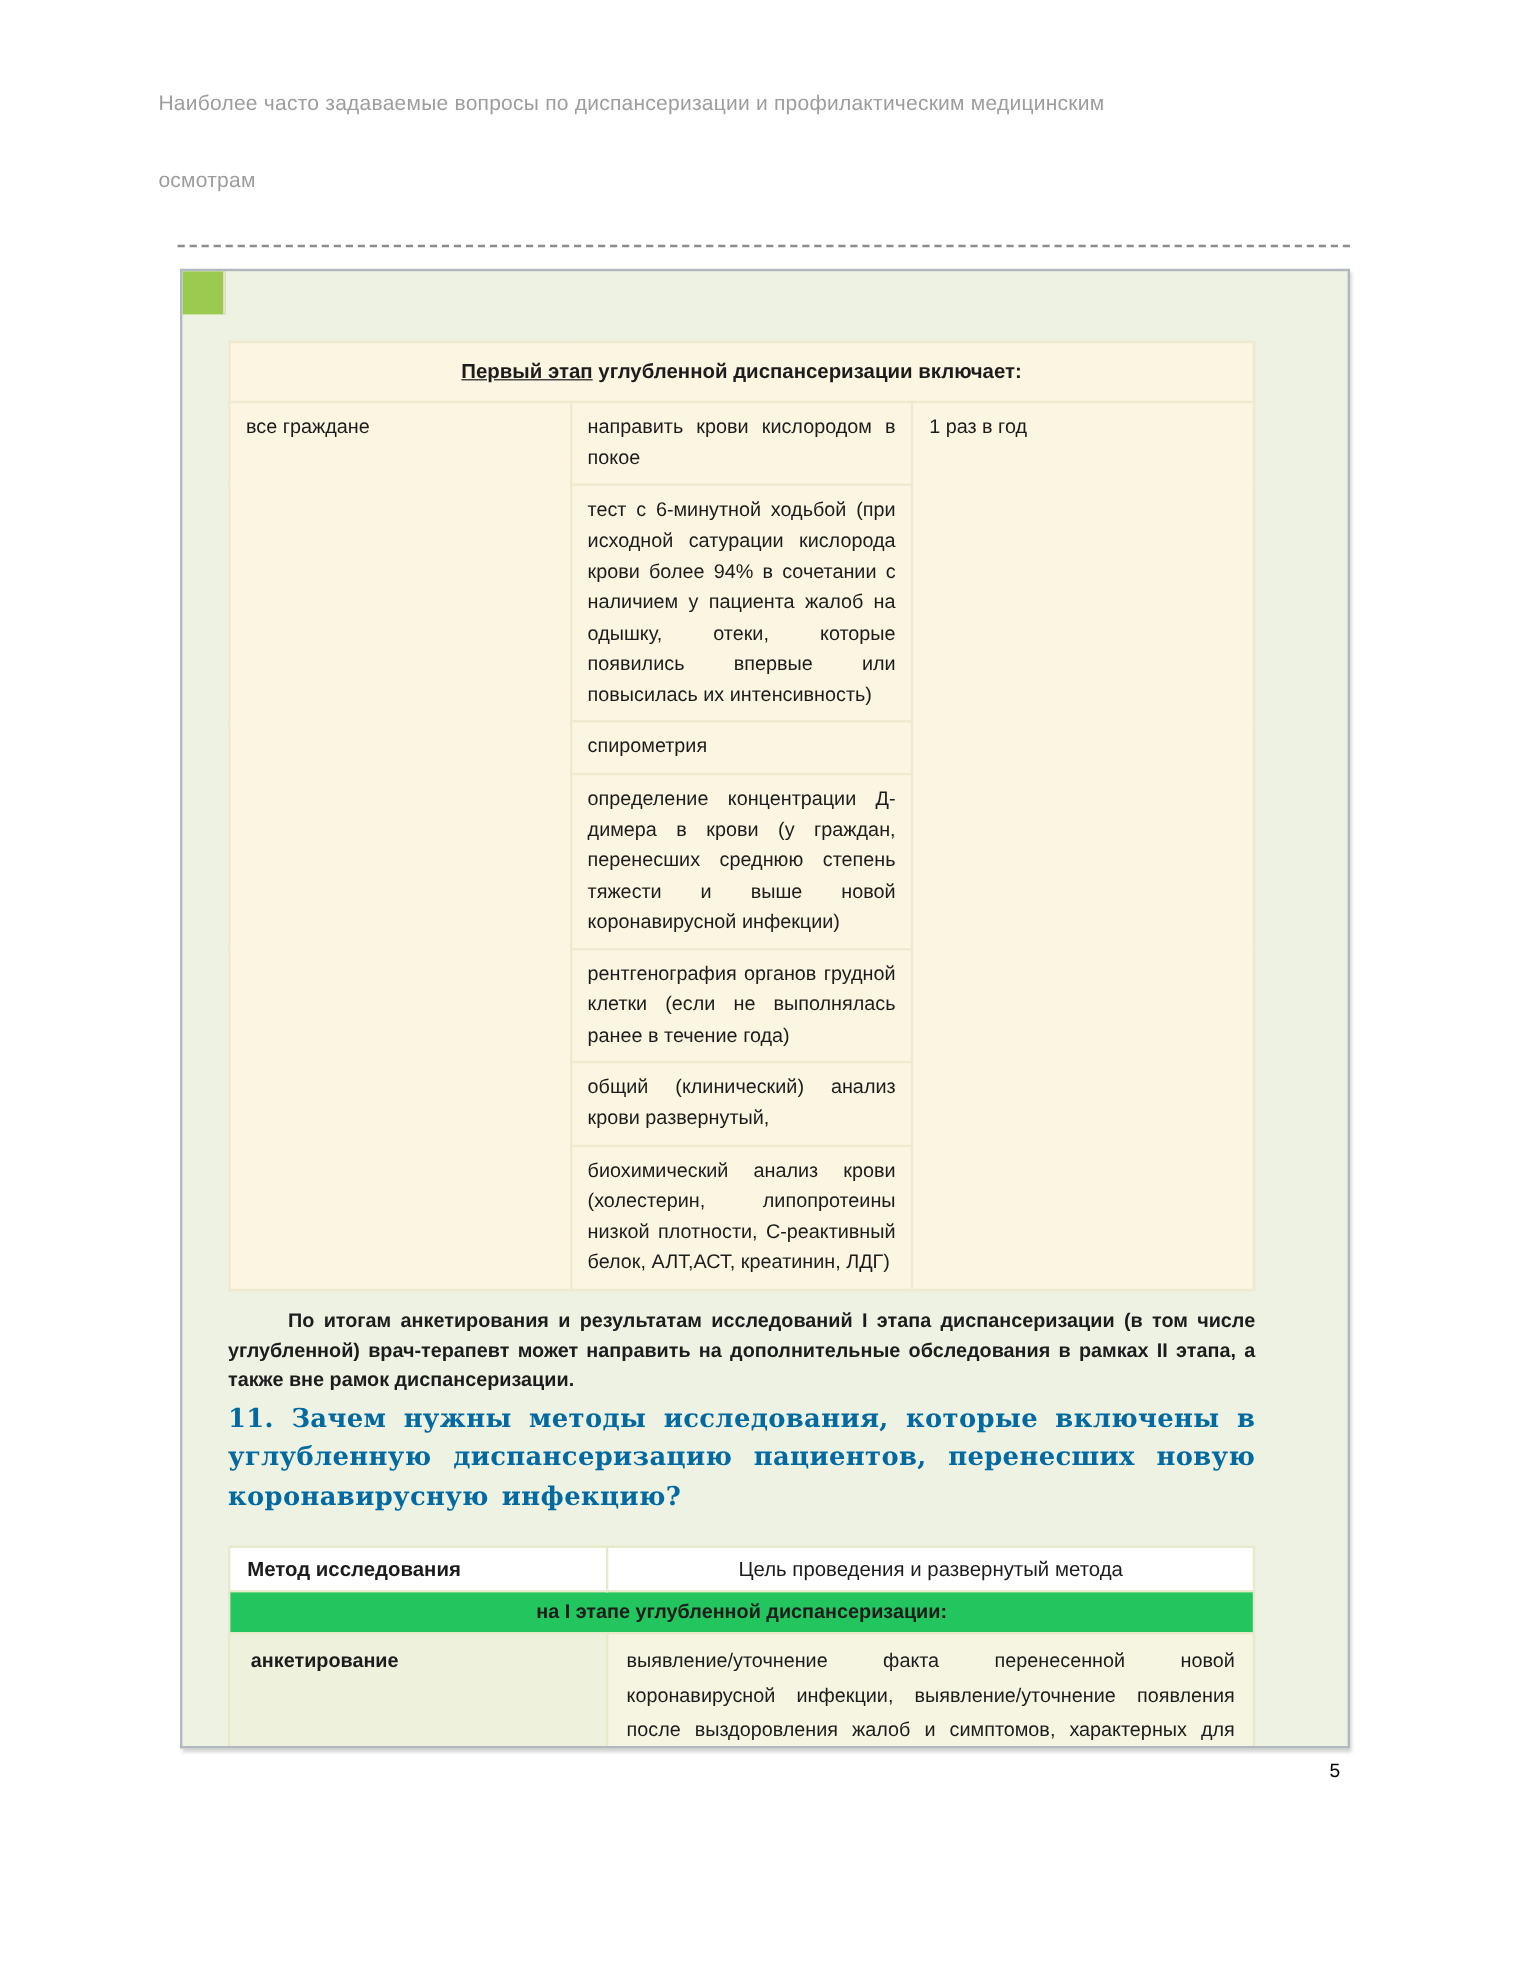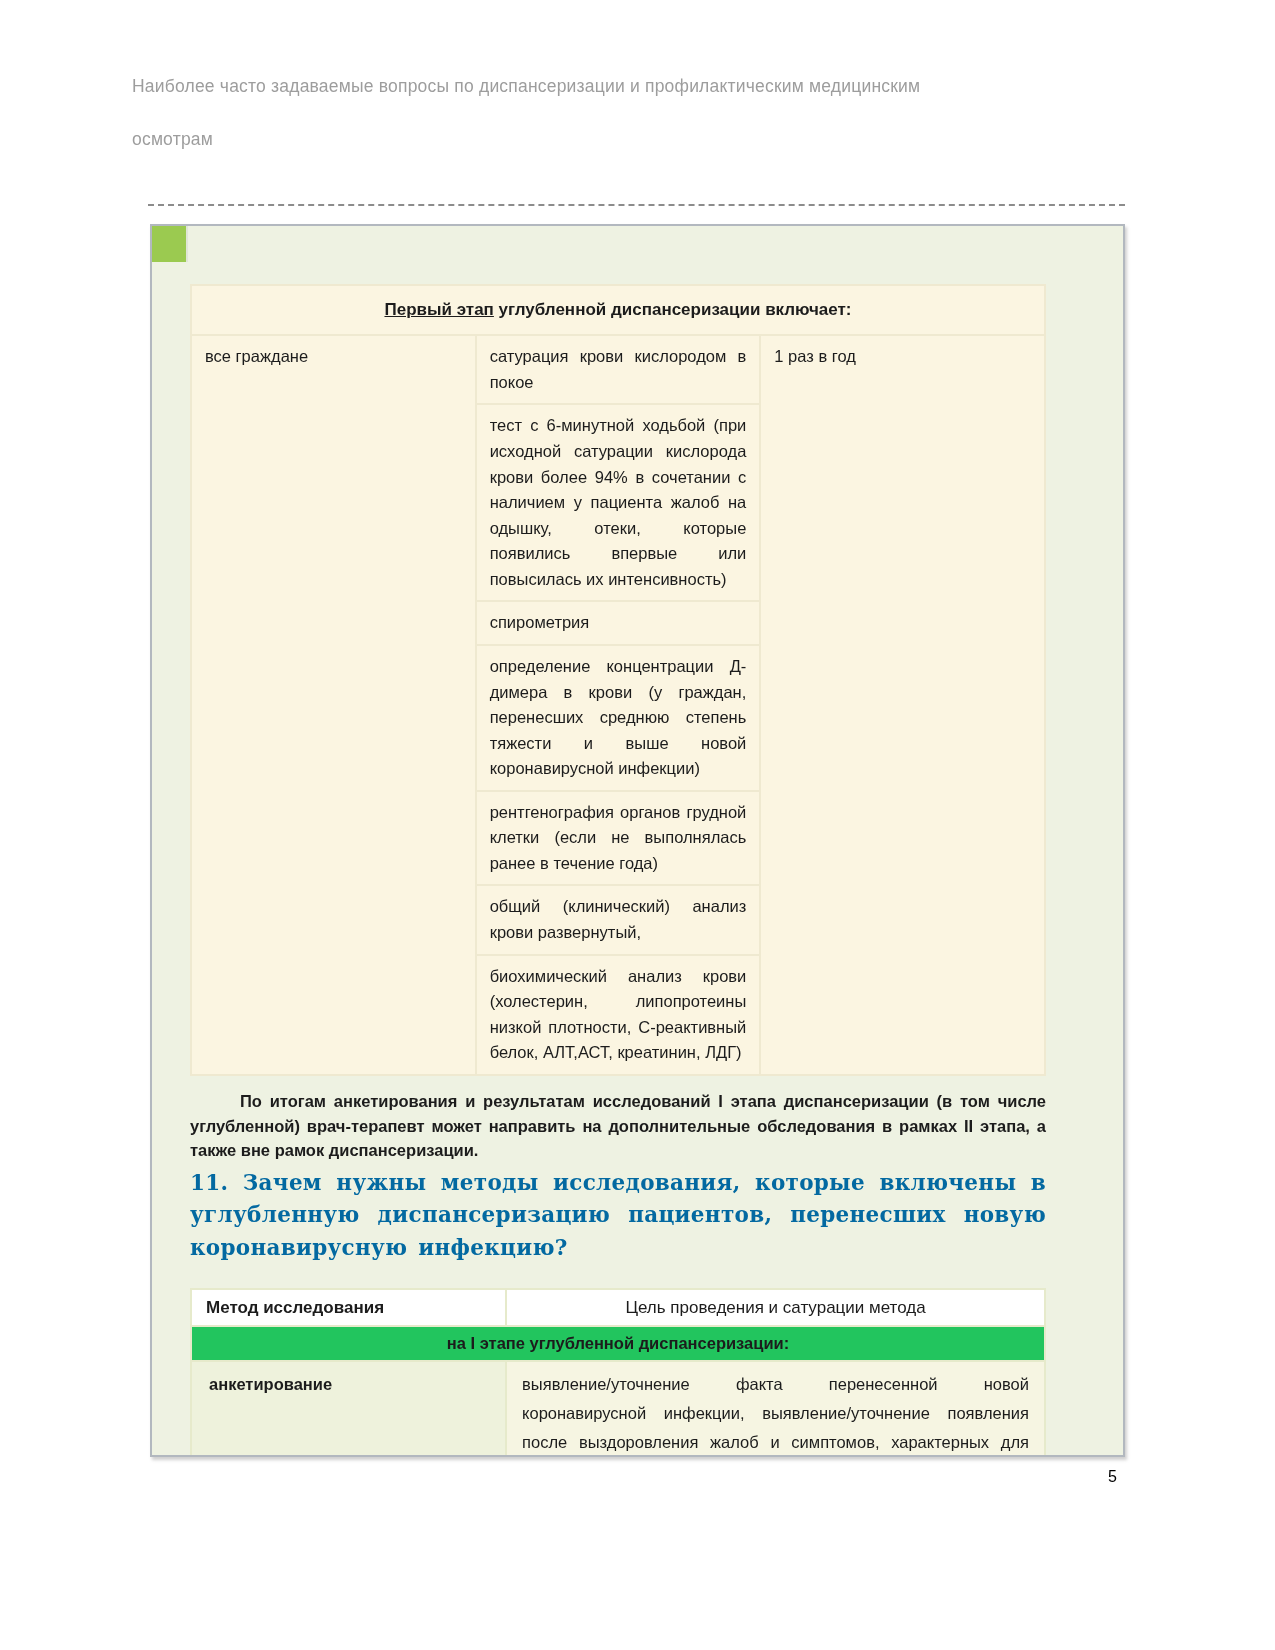--- a/index.html
+++ b/index.html
@@ -10,21 +10,21 @@
     font-family: "Liberation Sans", sans-serif;
     color: #1c1c1c;
     overflow: hidden;
   }
 
   
   .doc-header {
     position: absolute; left: 132px; top: 76px; width: 950px;
     font-size: 17.5px; color: #9d9d9d; letter-spacing: .2px;
   }
-  .doc-header .line2 { margin-top: 32px; }
+  .doc-header .line2 { margin-top: 43px; }
 
   .dashed-sep {
     position: absolute; left: 148px; top: 204px; width: 977px;
     border-top: 2px dashed #8c8c8c;
   }
 
   
   .content-box {
     position: absolute; left: 150px; top: 224px;
     width: 975px; height: 1233px;
@@ -122,21 +122,21 @@
   <div class="accent-bar"></div>
   <div class="panel-main">
 
     <table class="t1">
       <tbody>
           <tr>
         <td colspan="3" class="t1-title"><span class="u">Первый этап</span><span> углубленной диспансеризации включает:</span></td>
       </tr>
       <tr>
         <td class="col-who" rowspan="7">все граждане</td>
-        <td class="col-what">сатурация крови кислородом в покое</td>
+        <td class="col-what">направить крови кислородом в покое</td>
         <td class="col-freq" rowspan="7">1 раз в год</td>
       </tr>
       <tr>
             <td class="col-what">тест с 6-минутной ходьбой (при исходной сатурации кислорода крови более 94% в сочетании с наличием у пациента жалоб на одышку, отеки, которые появились впервые или повысилась их интенсивность)</td>
           </tr>
       <tr>
             <td class="col-what">спирометрия</td>
           </tr>
       <tr>
             <td class="col-what">определение концентрации Д-димера в крови (у граждан, перенесших среднюю степень тяжести и выше новой коронавирусной инфекции)</td>
@@ -154,21 +154,21 @@
       </table>
 
     <p class="after-note">По итогам анкетирования и результатам исследований I этапа диспансеризации (в том числе углубленной) врач-терапевт может направить на дополнительные обследования в рамках II этапа, а также вне рамок диспансеризации.</p>
 
     <p class="q-heading">11. Зачем нужны методы исследования, которые включены в углубленную диспансеризацию пациентов, перенесших новую коронавирусную инфекцию?</p>
 
     <table class="t2">
       <tbody>
           <tr class="t2-head">
         <td class="col-method">Метод исследования</td>
-        <td class="col-goal h-goal">Цель проведения и сатурации метода</td>
+        <td class="col-goal h-goal">Цель проведения и развернутый метода</td>
       </tr>
       <tr class="t2-section">
         <td colspan="2">на I этапе углубленной диспансеризации:</td>
       </tr>
       <tr>
         <td class="col-method cell-method">анкетирование</td>
         <td class="col-goal cell-goal">выявление/уточнение факта перенесенной новой коронавирусной инфекции, выявление/уточнение появления после выздоровления жалоб и симптомов, характерных для постковидного синдрома или изменение характера имевшихся ранее жалоб в связи с перенесенной новой коронавирусной инфекцией</td>
       </tr>
 
     </tbody>

